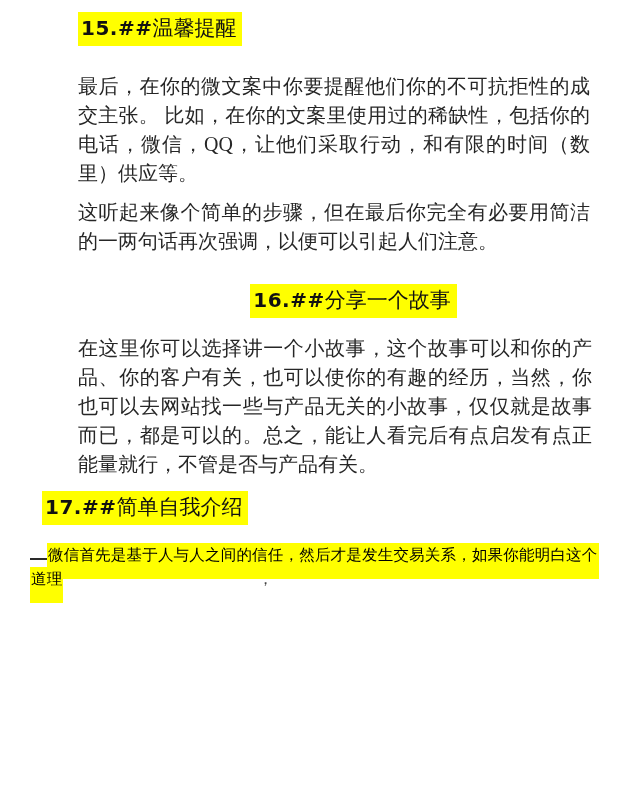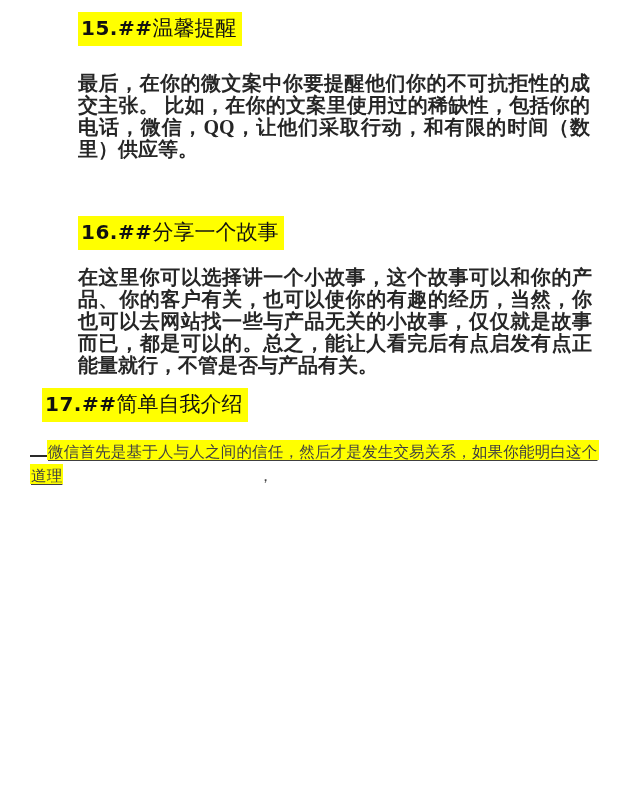--- a/index.html
+++ b/index.html
@@ -29,33 +29,32 @@
     font-size: 20px;
     letter-spacing: 0.5px;
     color: #111111;
   }
   .htitle {
     font-family: "Liberation Serif", serif;
     font-size: 21px;
     color: #111111;
   }
   .h15 { margin: 12px 0 0 78px; }
-  .h16 { margin: 56px 0 0 78px; }
+  .h16 { margin: 28px 0 0 78px; text-align: center; }
   .h17 { margin: 6px 0 4px 42px; }
 
   
   .body {
     font-family: "Liberation Serif", serif;
     font-size: 20px;
-    line-height: 22px;
+    line-height: 29px;
     color: #262626;
     margin: 0;
     text-align: justify;
     text-justify: inter-ideograph;
-    font-weight: bold;
   }
   .p1 { margin: 26px 0 0 78px; width: 512px; }
   .p2 { margin: 10px 0 0 78px; width: 512px; }
   .p3 { margin: 16px 0 12px 78px; width: 514px; }
   .p4 { margin: 39px 0 0 40px; width: 548px; }
 
   
   .quote {
     margin: 18px 0 0 30px;
     font-size: 15.5px;
@@ -64,41 +63,41 @@
     color: #c00000;
   }
   .lead-underline {
     display: inline-block;
     width: 17px;
     height: 13px;
     border-bottom: 2px solid #2a2a2a;
   }
   .qtext {
     background: #ffff00;
-    color: #404040;
-    text-decoration: underline;
+    color: #000000;
     text-underline-offset: 3px;
-    padding: 3px 1px 0 1px;
+    padding: 3px 1px 16px 1px;
   }
   .qcomma {
     color: #444444;
     margin-left: 194px;
     font-size: 16px;
     text-decoration: none;
   }
 </style>
 </head>
 <body>
 
 <div class="page">
 
   <div class="heading h15">
     <span class="heading-inner"><b class="hnum">15.##</b><span class="htitle">温馨提醒</span></span>
   </div>
   <p class="body p1">最后，在你的微文案中你要提醒他们你的不可抗拒性的成交主张。 比如，在你的文案里使用过的稀缺性，包括你的电话，微信，QQ，让他们采取行动，和有限的时间（数里）供应等。</p>
+  <p class="body p2">这听起来像个简单的步骤，但在最后你完全有必要用简洁的一两句话再次强调，以便可以引起人们注意。</p>
 
   <div class="heading h16">
     <span class="heading-inner"><b class="hnum">16.##</b><span class="htitle">分享一个故事</span></span>
   </div>
   <p class="body p3">在这里你可以选择讲一个小故事，这个故事可以和你的产品、你的客户有关，也可以使你的有趣的经历，当然，你也可以去网站找一些与产品无关的小故事，仅仅就是故事而已，都是可以的。总之，能让人看完后有点启发有点正能量就行，不管是否与产品有关。</p>
 
   <div class="heading h17">
     <span class="heading-inner"><b class="hnum">17.##</b><span class="htitle">简单自我介绍</span></span>
   </div>
 

